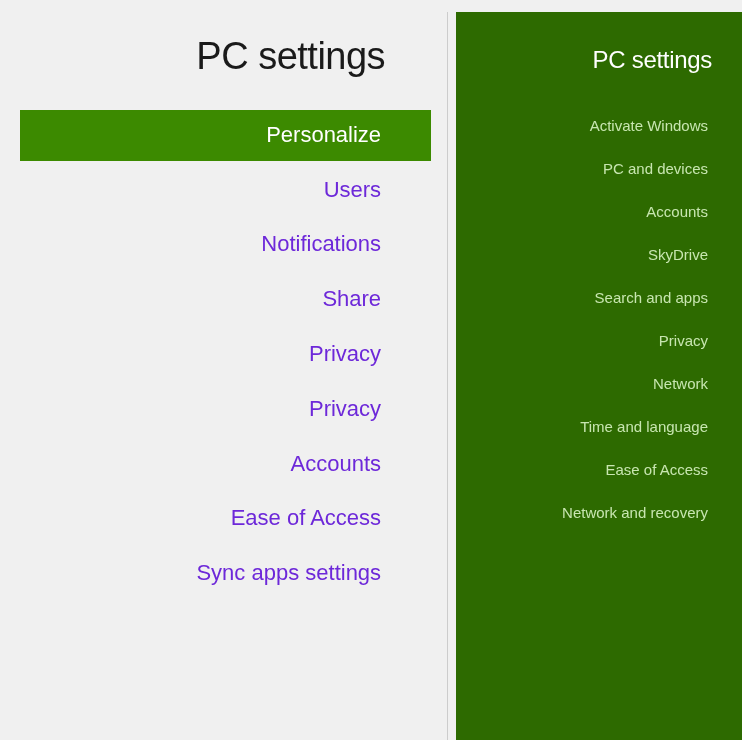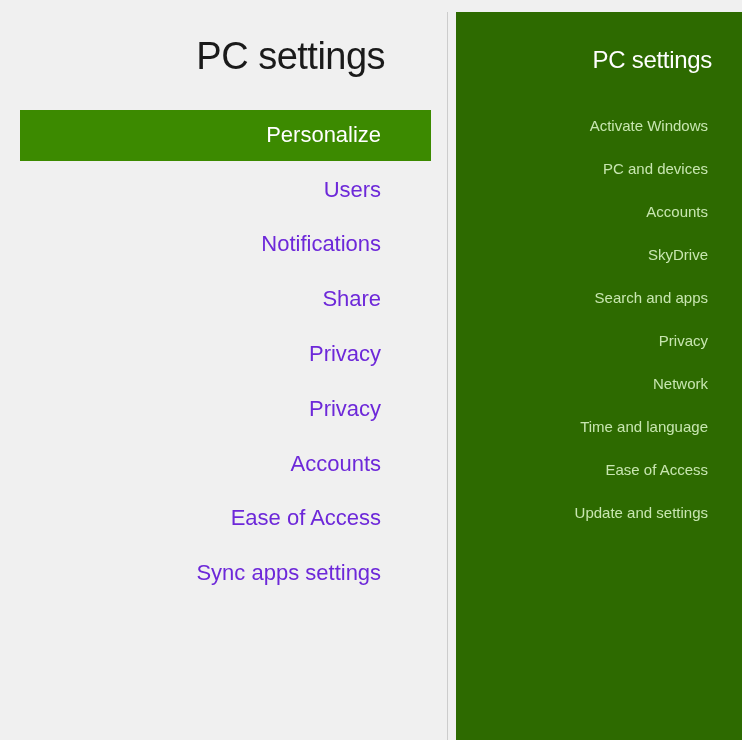--- a/index.html
+++ b/index.html
@@ -122,15 +122,15 @@
 
   <li class="right-nav-item">Activate Windows</li>
       <li class="right-nav-item">PC and devices</li>
       <li class="right-nav-item">Accounts</li>
       <li class="right-nav-item">SkyDrive</li>
       <li class="right-nav-item">Search and apps</li>
       <li class="right-nav-item">Privacy</li>
       <li class="right-nav-item">Network</li>
       <li class="right-nav-item">Time and language</li>
       <li class="right-nav-item">Ease of Access</li>
-      <li class="right-nav-item">Update and settings</li>
+      <li class="right-nav-item">Network and recovery</li>
     </ul>
 </div>
 
 </body></html>

